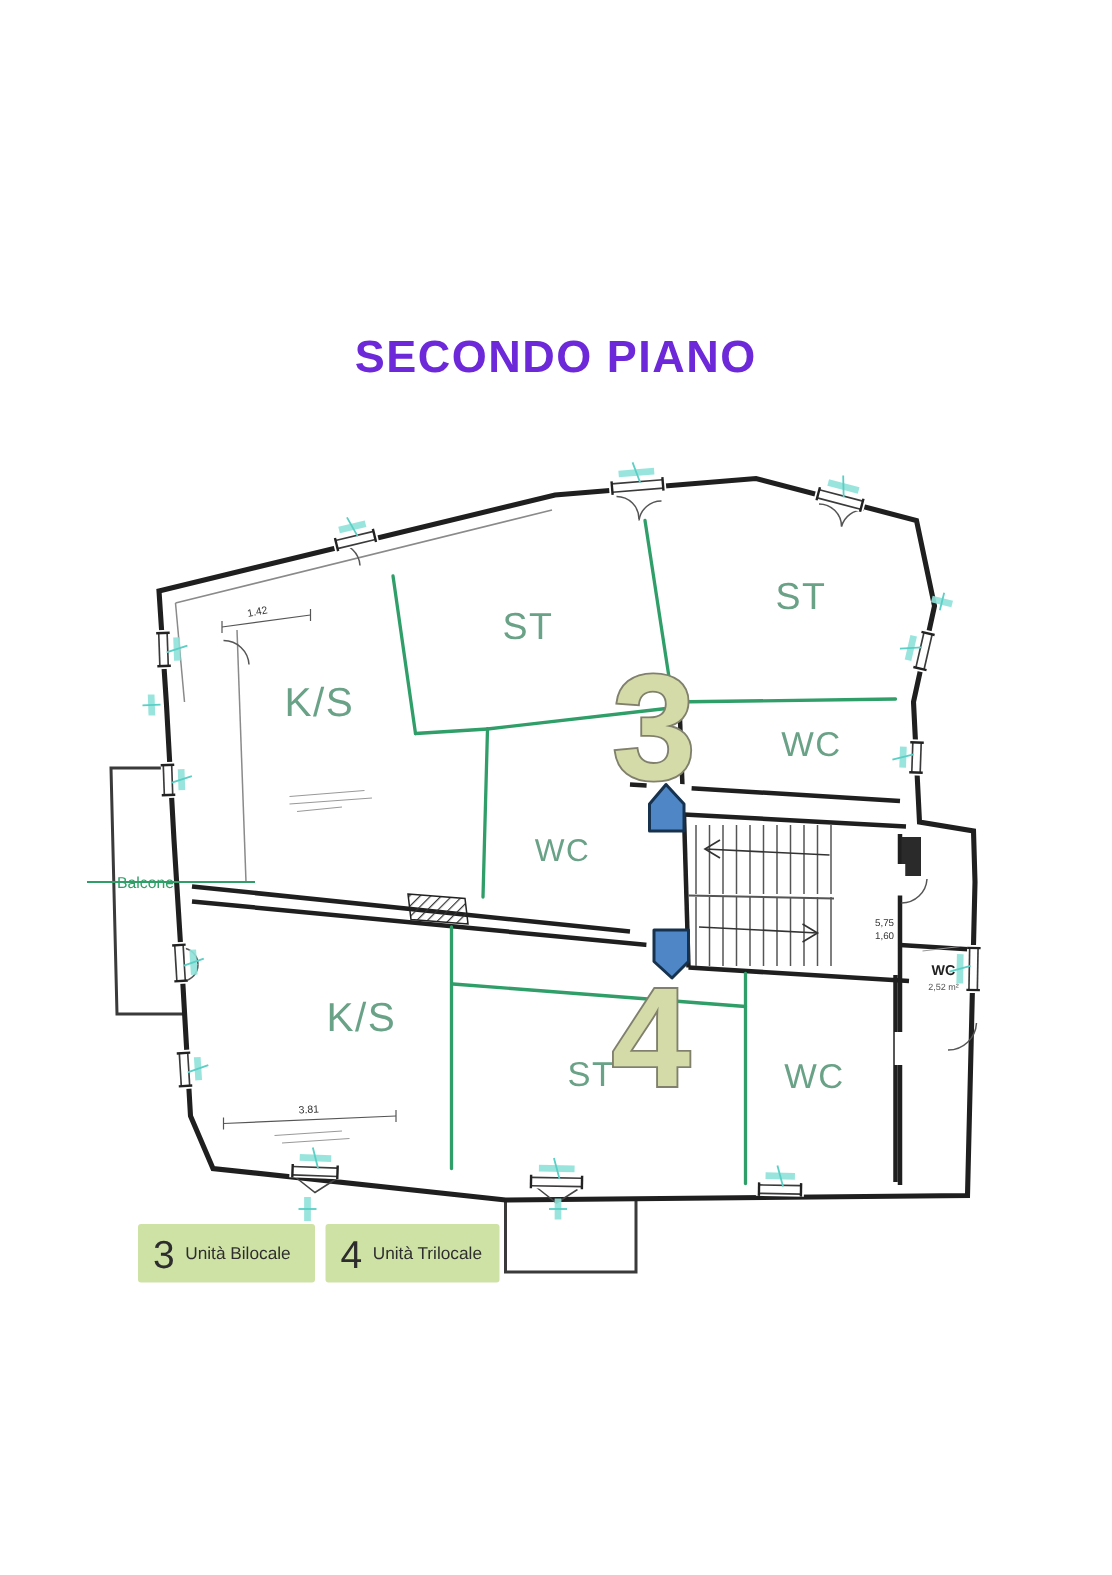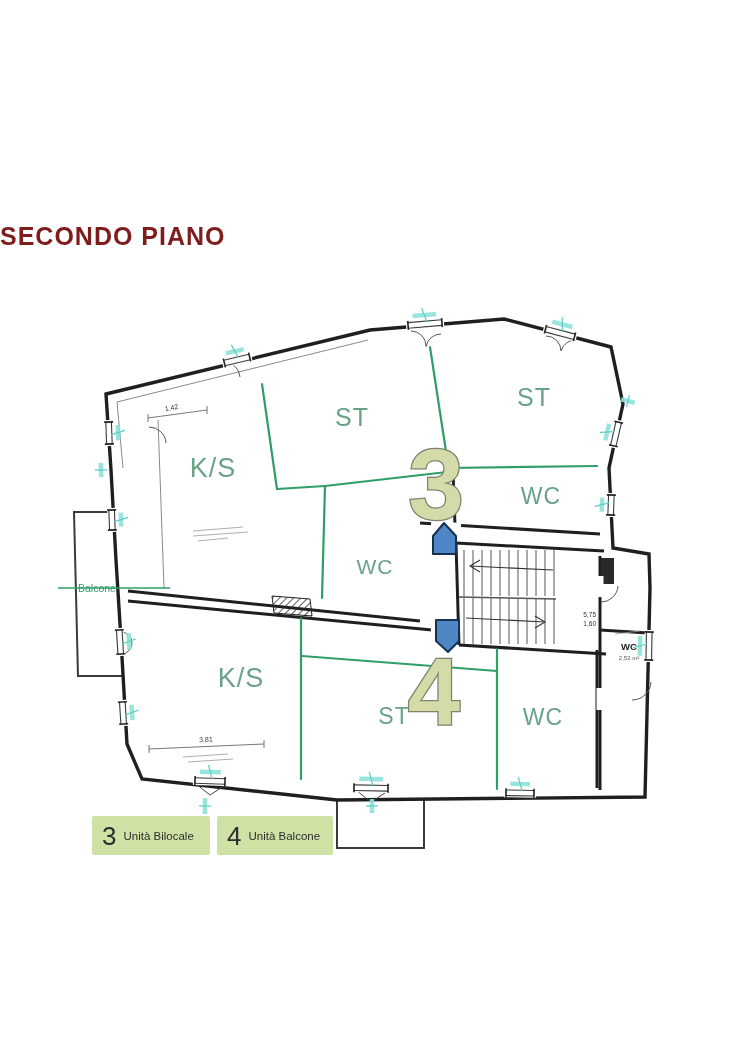--- a/index.html
+++ b/index.html
@@ -1,20 +1,20 @@
 <!DOCTYPE html>
 <html><head>
 <meta charset="utf-8">
 <style>
   html,body{margin:0;padding:0;background:#fff;}
   #page-root{position:relative;width:741px;height:1050px;background:#ffffff;overflow:hidden;
              font-family:"Liberation Sans",sans-serif;}
   .abs{position:absolute;}
-  #page-title{top:222px;left:0;width:741px;
-              font-size:25px;font-weight:800;letter-spacing:1px;color:#7f1d1d;}
+  #page-title{top:222px;left:0;width:741px;text-align:center;
+              font-size:30px;font-weight:800;letter-spacing:1px;color:#6d28d9;}
   #plan-svg{top:0;left:0;}
   .legend{top:816px;height:39px;background:#cfe2a6;border-radius:2px;
           display:flex;align-items:center;gap:7px;padding:0 10px;box-sizing:border-box;}
   #legend-item-trilocale{left:92px;width:118px;}
   #legend-item-bilocale{left:217px;width:116px;}
   .legend-num{font-size:26px;font-weight:500;color:#2d2d2d;line-height:1;}
   .legend-label{font-size:11.5px;color:#2e2e2e;white-space:nowrap;}
   svg text{font-family:"Liberation Sans",sans-serif;}
   .room-label{fill:#6aa287;letter-spacing:1px;}
   .dim-text{fill:#333;}
@@ -329,15 +329,15 @@
     <polygon points="433,536 444,523 456,536 456,554 433,554" fill="#4f86c6" stroke="#16324f" stroke-width="2" stroke-linejoin="round"></polygon>
     <polygon points="436,620 459,620 459,641 448,652 436,641" fill="#4f86c6" stroke="#16324f" stroke-width="2" stroke-linejoin="round"></polygon>
   </svg>
 
   <div class="legend abs" id="legend-item-trilocale">
     <span class="legend-num">3</span>
     <span class="legend-label">Unità Bilocale</span>
   </div>
   <div class="legend abs" id="legend-item-bilocale">
     <span class="legend-num">4</span>
-    <span class="legend-label">Unità Balcone</span>
+    <span class="legend-label">Unità Trilocale</span>
   </div>
 </div>
 
 </body></html>

